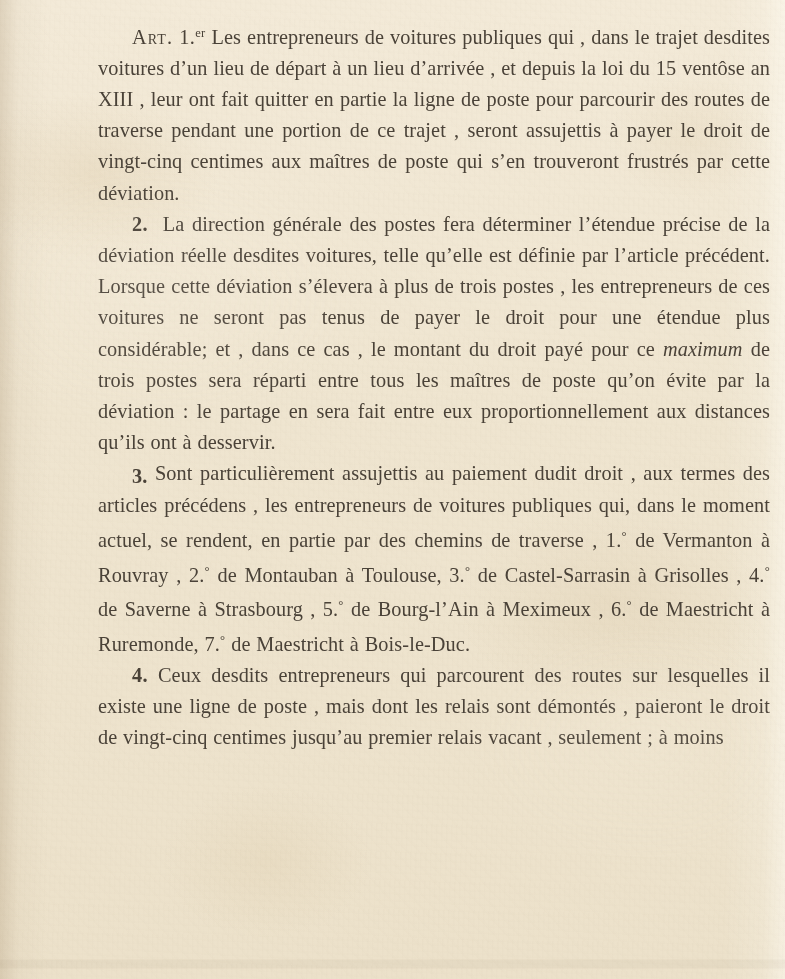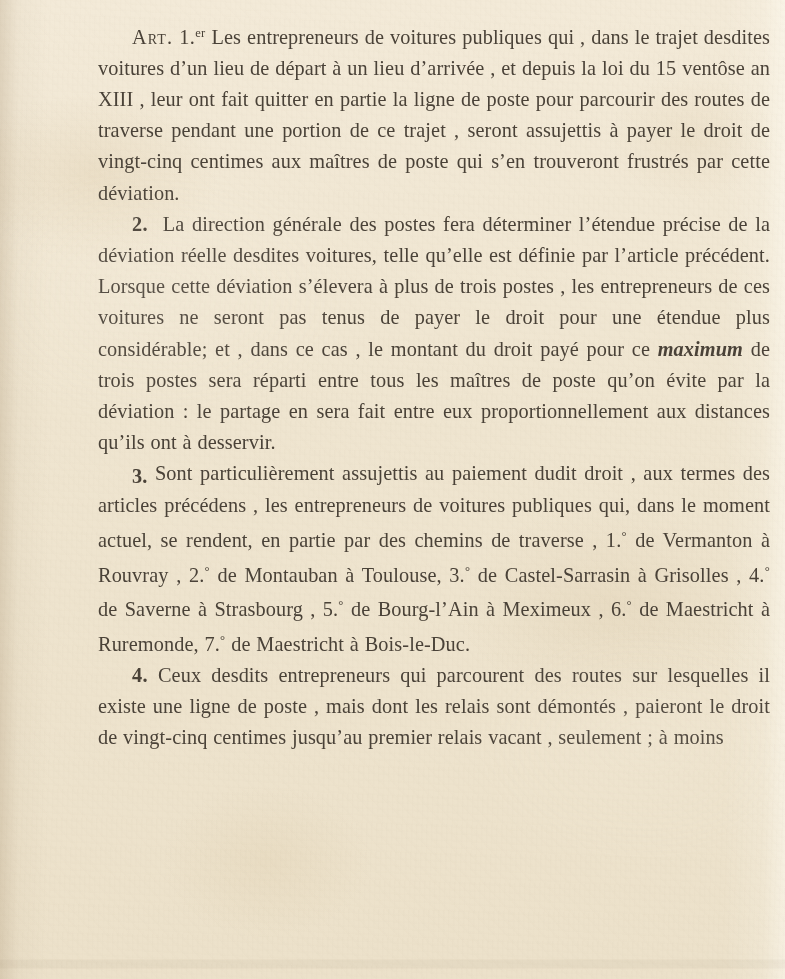--- a/index.html
+++ b/index.html
@@ -114,21 +114,20 @@
 
   
   .num-os3 {
     display: inline-block;
     transform: translateY(2.5px);
     font-weight: 600;
   }
 
   .ital {
     font-style: italic;
-    font-weight: bold;
   }
 
   .ordinal {
     letter-spacing: 0.2px;
   }
 
   
   .inkwash {
     position: absolute;
     inset: 0;

